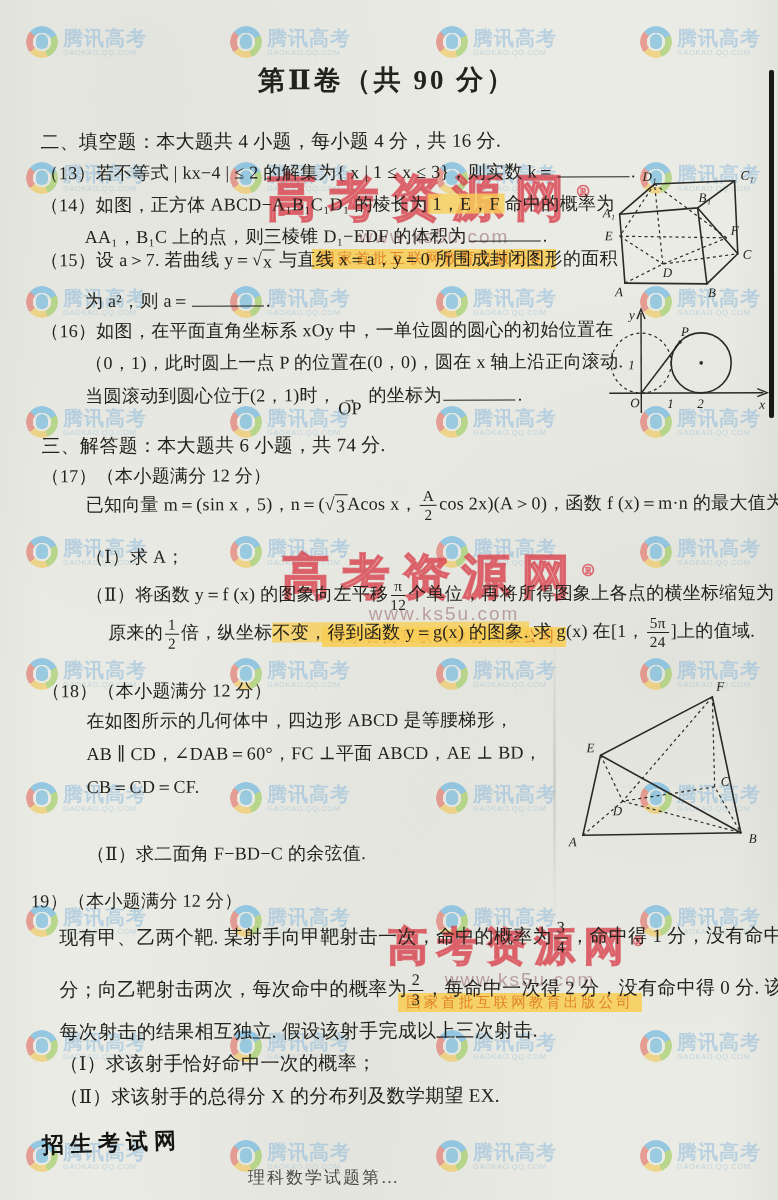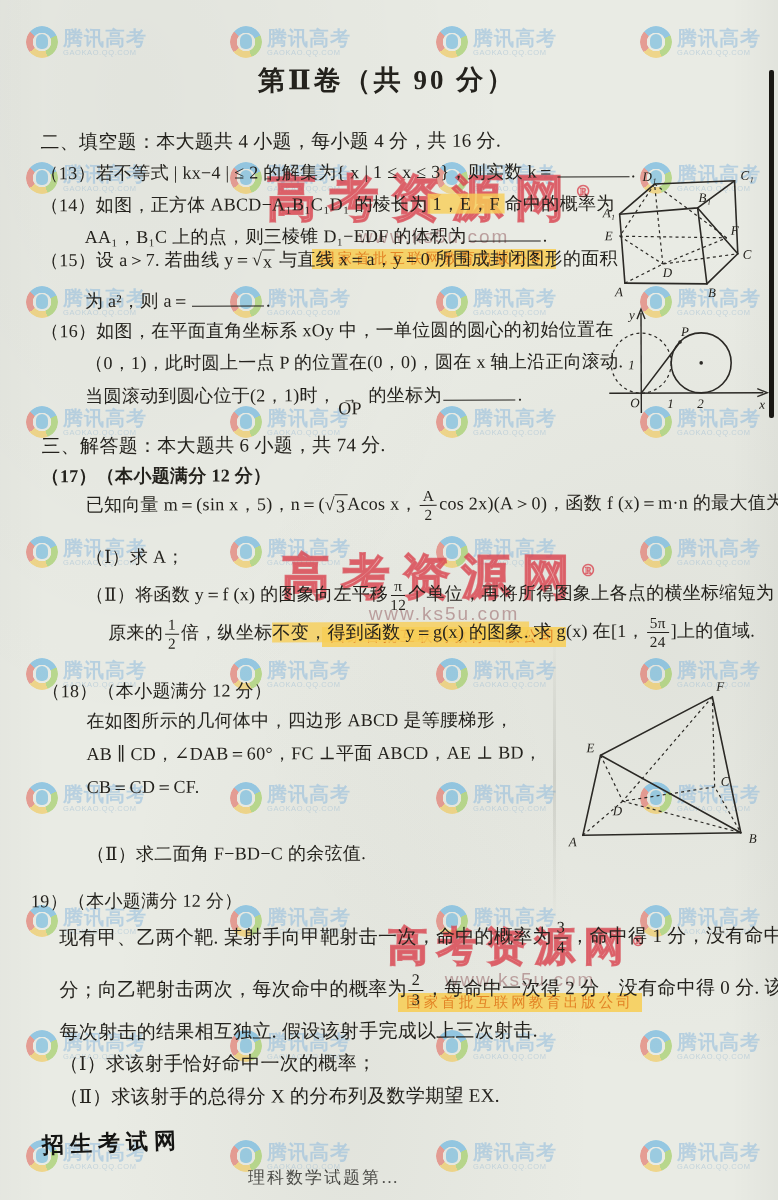--- a/index.html
+++ b/index.html
@@ -541,21 +541,21 @@
     <div class="line" style="left:86px;top:350px;">（0，1)，此时圆上一点 P 的位置在(0，0)，圆在 x 轴上沿正向滚动.</div>
     <div class="line" style="left:86px;top:383px;">
       <span>当圆滚动到圆心位于(2，1)时，</span><span class="vec">
           <span class="arr">→</span>
           <span class="vb">OP</span>
         </span><span> 的坐标为</span><span class="blank"></span><span>.</span>
     </div>
 
     <div class="line hdr" style="left:42px;top:432px;">三、解答题：本大题共 6 小题，共 74 分.</div>
 
-    <div class="line" style="left:42px;top:463px;font-weight:bold;">（17）（本小题满分 12 分）</div>
+    <div class="line" style="left:42px;top:463px;">（17）（本小题满分 12 分）</div>
     <div class="line" style="left:86px;top:488px;">
       <span>已知向量 m＝(sin x，5)，n＝(</span><span class="sqrt">
           <span>√</span>
           <span class="arg">3</span>
         </span><span>Acos x，</span><span class="frac">
           <span class="num">A</span>
           <span class="den">2</span>
         </span><span>cos 2x)(A＞0)，函数 f (x)＝m·n 的最大值为 6.</span>
     </div>
     <div class="line" style="left:86px;top:544px;">（Ⅰ）求 A；</div>

